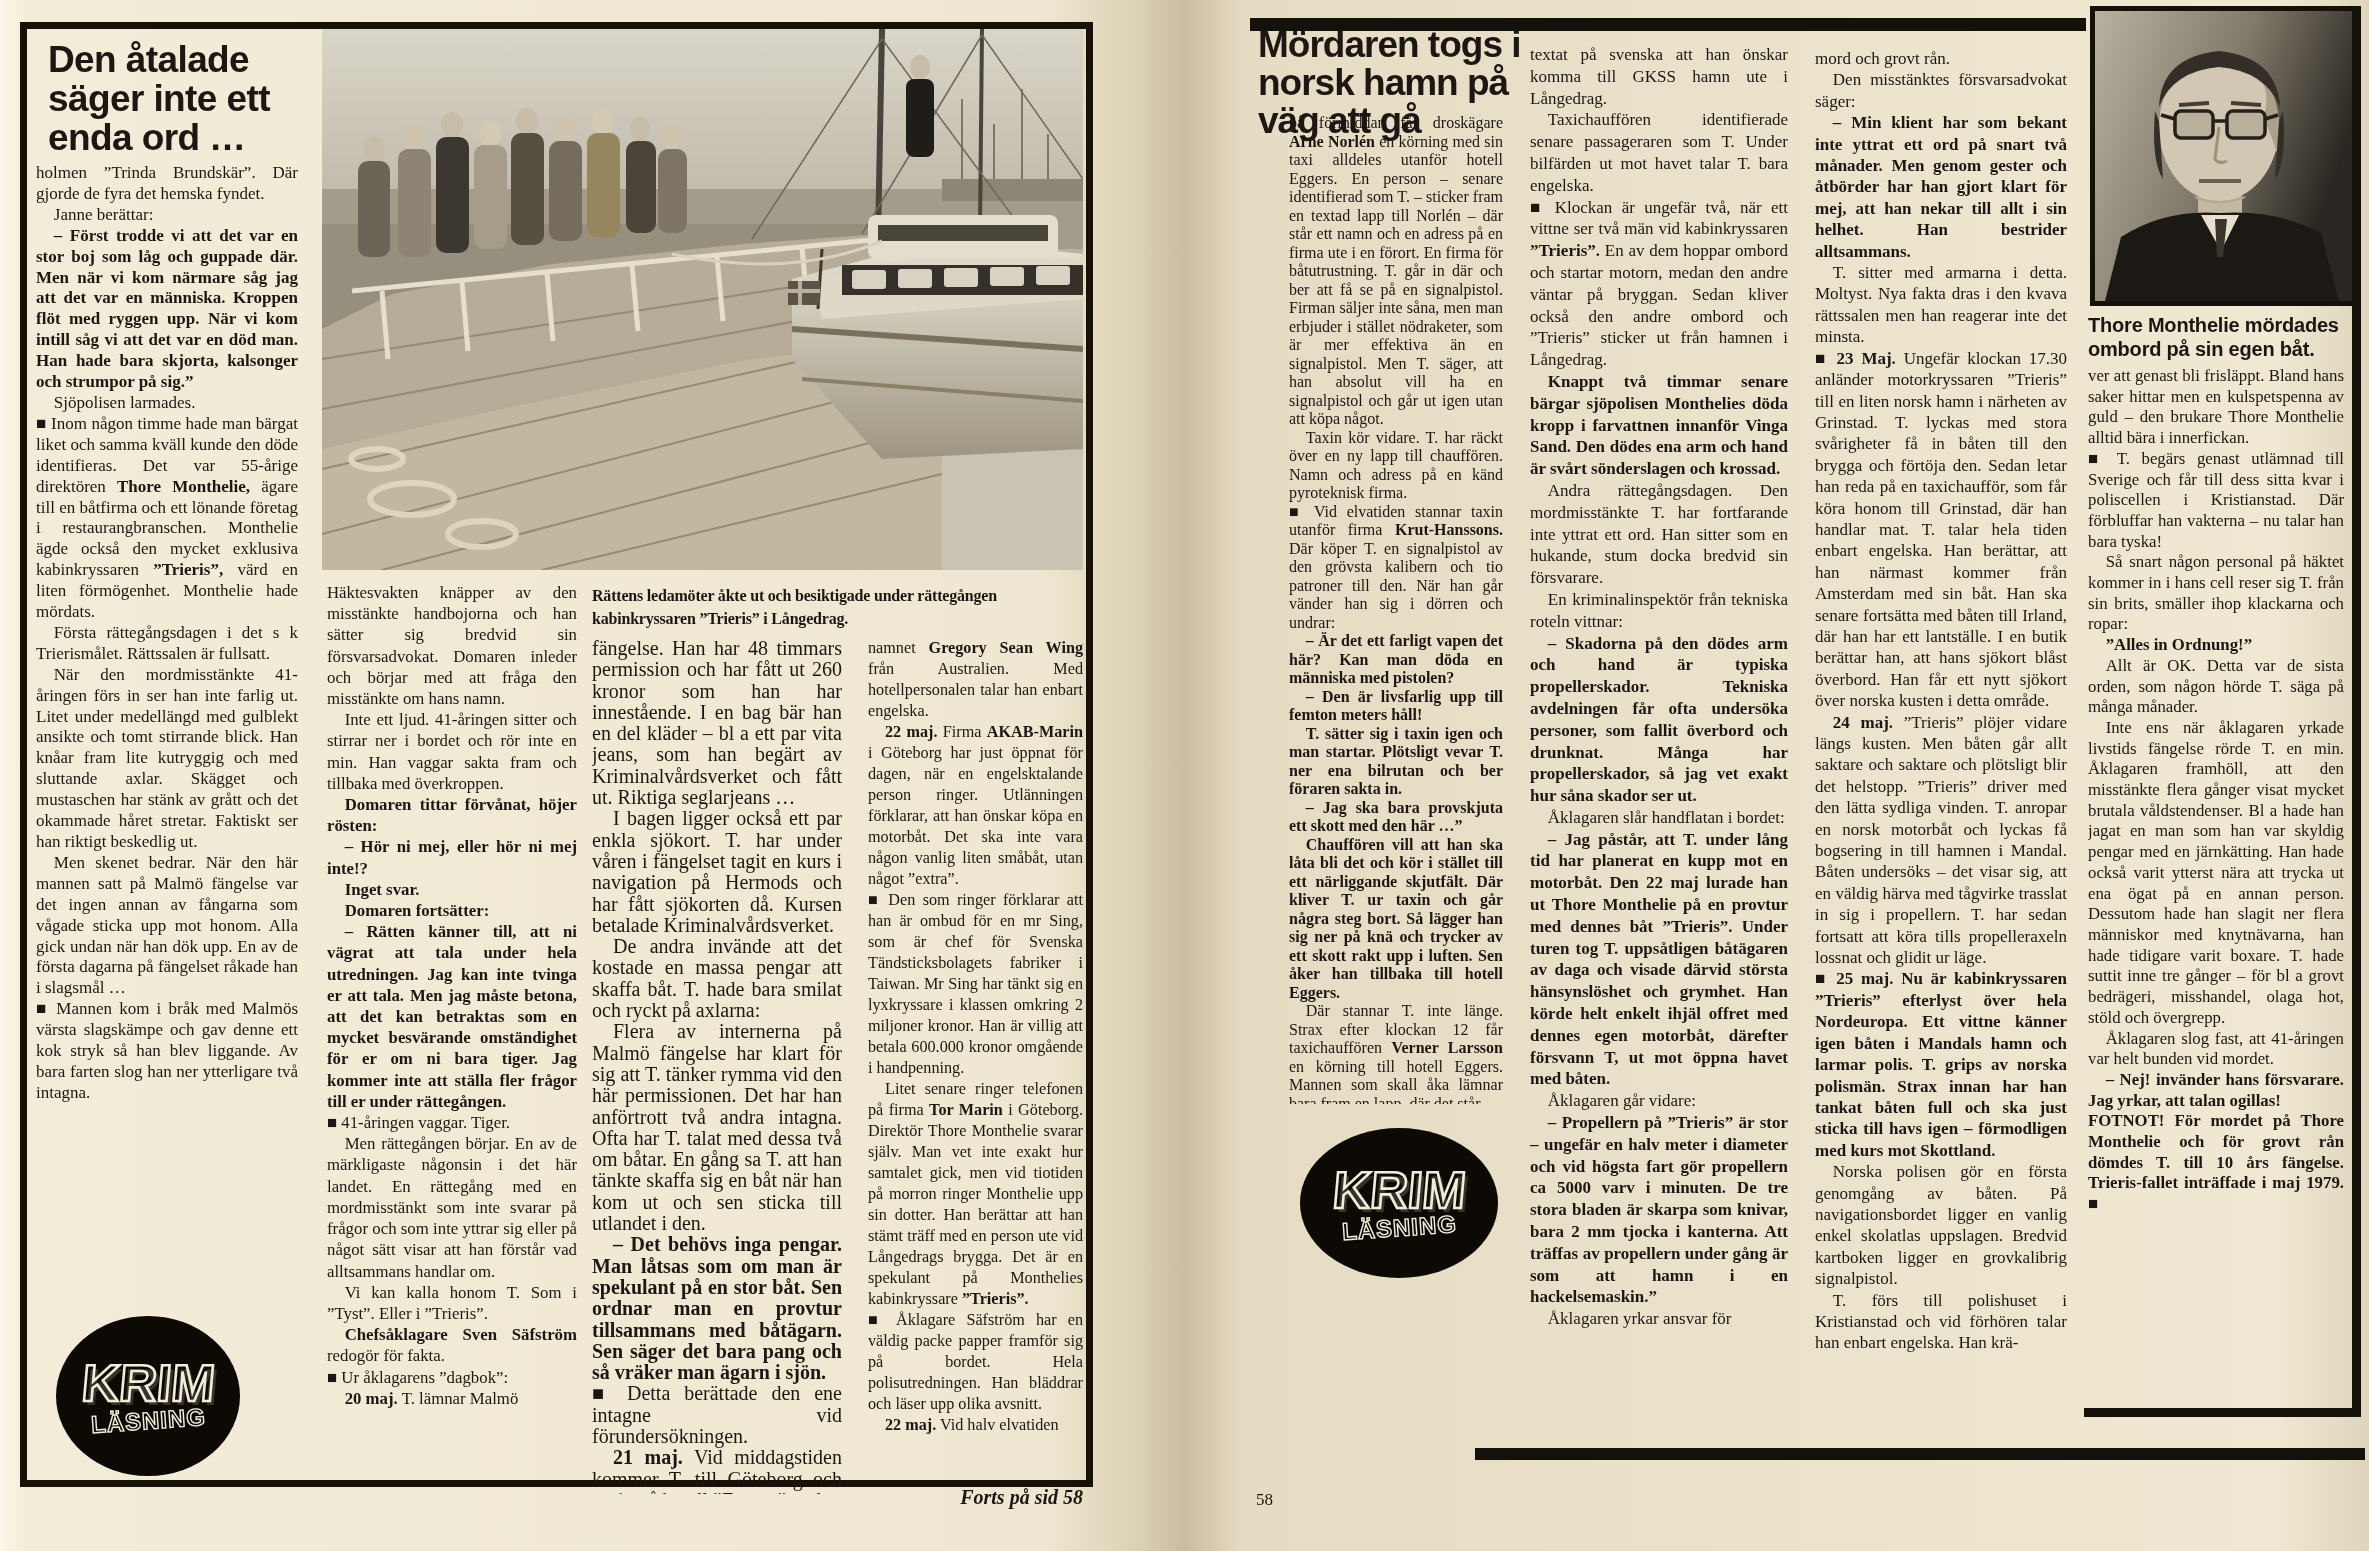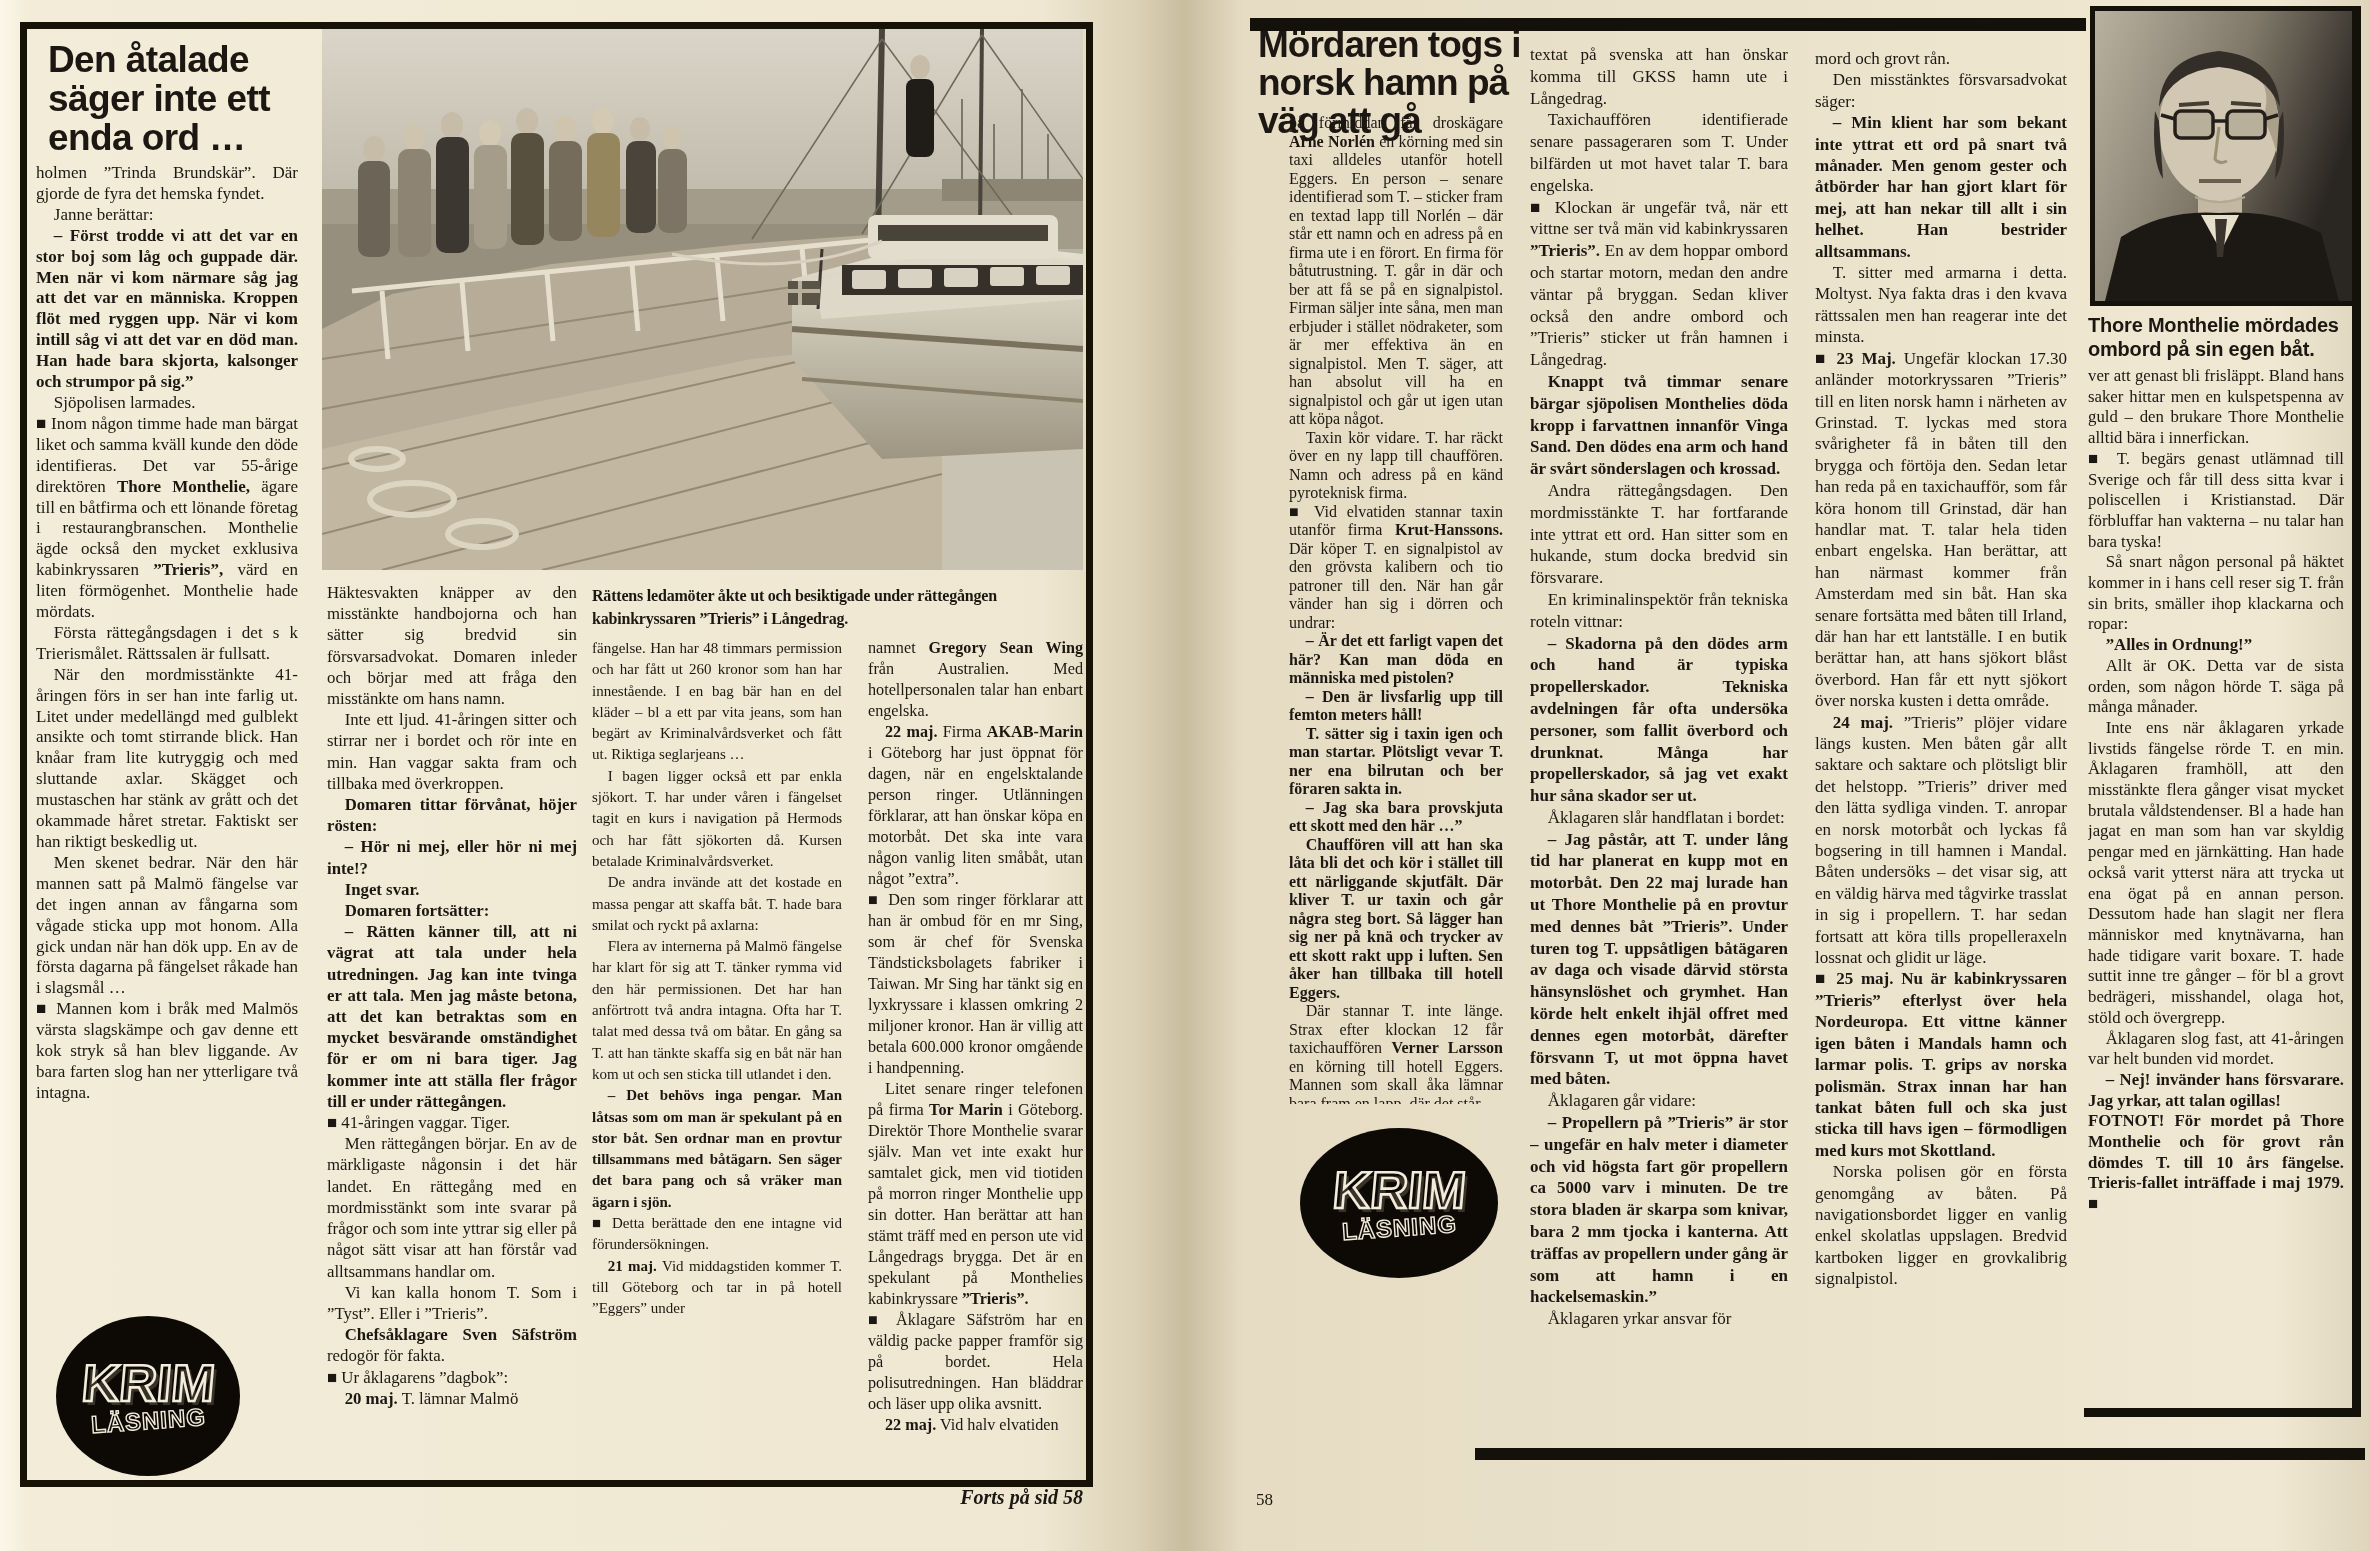--- a/index.html
+++ b/index.html
@@ -12,21 +12,21 @@
   .abs{position:absolute;}
   
   .frame{left:20px;top:22px;width:1059px;height:1451px;border:7px solid #161208;}
   .headline-left{left:48px;top:40px;width:285px;font-family:"Liberation Sans",sans-serif;font-weight:bold;font-size:37px;line-height:39px;letter-spacing:-0.6px;}
   .col{text-align:justify;overflow:hidden;}
   .col p{margin:0;text-indent:1.05em;}
   .col p.ni{text-indent:0;}
   .col p.b{font-weight:bold;}
   .lcol1{left:36px;top:163px;width:262px;height:1152px;font-size:17px;line-height:20.9px;}
   .lcol2{left:327px;top:582px;width:250px;height:882px;font-size:16.8px;line-height:21.2px;}
-  .lcol3{left:592px;top:638px;width:250px;height:856px;font-size:15px;line-height:21.3px;}
+  .lcol3{left:592px;top:638px;width:250px;height:856px;font-size:20px;line-height:21.3px;}
   .lcol4{left:868px;top:638px;width:215px;height:798px;font-size:16.2px;line-height:21px;}
   .caption-left{left:592px;top:584px;width:496px;font-family:Liberation Serif, serif;font-weight:bold;font-size:16px;line-height:23px;letter-spacing:-0.2px;}
   .forts{left:860px;top:1438px;width:223px;text-align:right;font-weight:bold;font-style:italic;font-size:20px;margin-top:48px;}
   .photo-left{left:322px;top:29px;width:761px;height:541px;background:#c9c3b4;}
   
   .logo{background:#0d0a06;border-radius:50%;display:flex;flex-direction:column;align-items:center;justify-content:center;font-family:"Liberation Sans",sans-serif;font-weight:bold;}
   .logo-left{left:56px;top:1316px;width:184px;height:160px;}
   .logo-right{left:1300px;top:1128px;width:198px;height:150px;}
   .krim{font-size:52px;line-height:50px;color:rgba(0,0,0,0);-webkit-text-stroke:2.6px #f2ecda;transform:skewX(-5deg);text-shadow:4px 4px 0 rgba(90,84,70,0.55);}
   .lasning{font-size:24px;line-height:26px;letter-spacing:1px;color:rgba(0,0,0,0);-webkit-text-stroke:1.4px #f2ecda;transform:rotate(-4deg);}
@@ -272,20 +272,21 @@
     </div>
   <div class="abs col rcol3">
       <p class="ni">mord och grovt rån.</p>
       <p class="">Den misstänktes försvarsadvokat säger:</p>
       <p class="b ">– Min klient har som bekant inte yttrat ett ord på snart två månader. Men genom gester och åtbörder har han gjort klart för mej, att han nekar till allt i sin helhet. Han bestrider alltsammans.</p>
       <p class="">T. sitter med armarna i detta. Moltyst. Nya fakta dras i den kvava rättssalen men han reagerar inte det minsta.</p>
       <p class="ni">■ <b>23 Maj.</b> Ungefär klockan 17.30 anländer motorkryssaren ”Trieris” till en liten norsk hamn i närheten av Grinstad. T. lyckas med stora svårigheter få in båten till den brygga och förtöja den. Sedan letar han reda på en taxichaufför, som får köra honom till Grinstad, där han handlar mat. T. talar hela tiden enbart engelska. Han berättar, att han närmast kommer från Amsterdam med sin båt. Han ska senare fortsätta med båten till Irland, där han har ett lantställe. I en butik berättar han, att hans sjökort blåst överbord. Han får ett nytt sjökort över norska kusten i detta område.</p>
       <p class=""><b>24 maj.</b> ”Trieris” plöjer vidare längs kusten. Men båten går allt saktare och saktare och plötsligt blir det helstopp. ”Trieris” driver med den lätta sydliga vinden. T. anropar en norsk motorbåt och lyckas få bogsering in till hamnen i Mandal. Båten undersöks – det visar sig, att en väldig härva med tågvirke trasslat in sig i propellern. T. har sedan fortsatt att köra tills propelleraxeln lossnat och glidit ur läge.</p>
       <p class="b ni">■ <b>25 maj.</b> Nu är kabinkryssaren ”Trieris” efterlyst över hela Nordeuropa. Ett vittne känner igen båten i Mandals hamn och larmar polis. T. grips av norska polismän. Strax innan har han tankat båten full och ska just sticka till havs igen – förmodligen med kurs mot Skottland.</p>
       <p class="">Norska polisen gör en första genomgång av båten. På navigationsbordet ligger en vanlig enkel skolatlas uppslagen. Bredvid kartboken ligger en grovkalibrig signalpistol.</p>
+      <p class="">T. förs till polishuset i Kristianstad och vid förhören talar han enbart engelska. Han krä-</p>
     </div>
 
   <div class="abs photo-right">
     <svg width="258" height="290" viewBox="0 0 258 290" xmlns="http://www.w3.org/2000/svg">
       <defs>
         <linearGradient id="pbg" x1="0" y1="0" x2="1" y2="0.4">
           <stop offset="0" stop-color="#b9b1a0"></stop>
             <stop offset="0.55" stop-color="#80796a"></stop>
             <stop offset="1" stop-color="#2a2621"></stop>
         </linearGradient>

